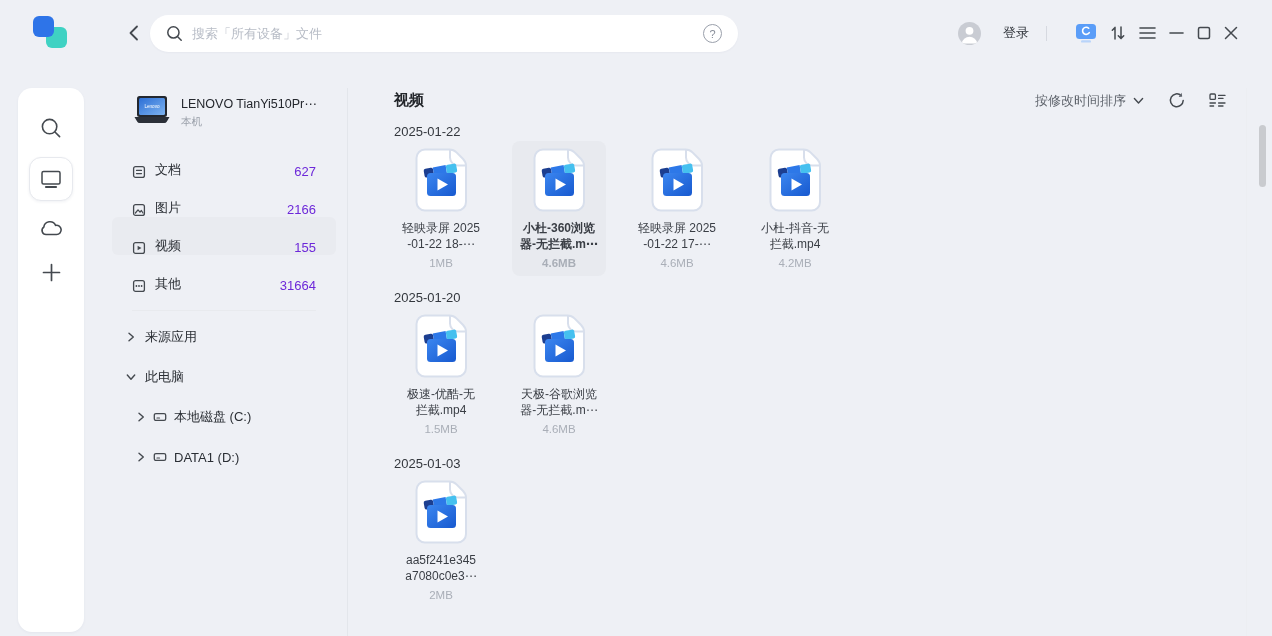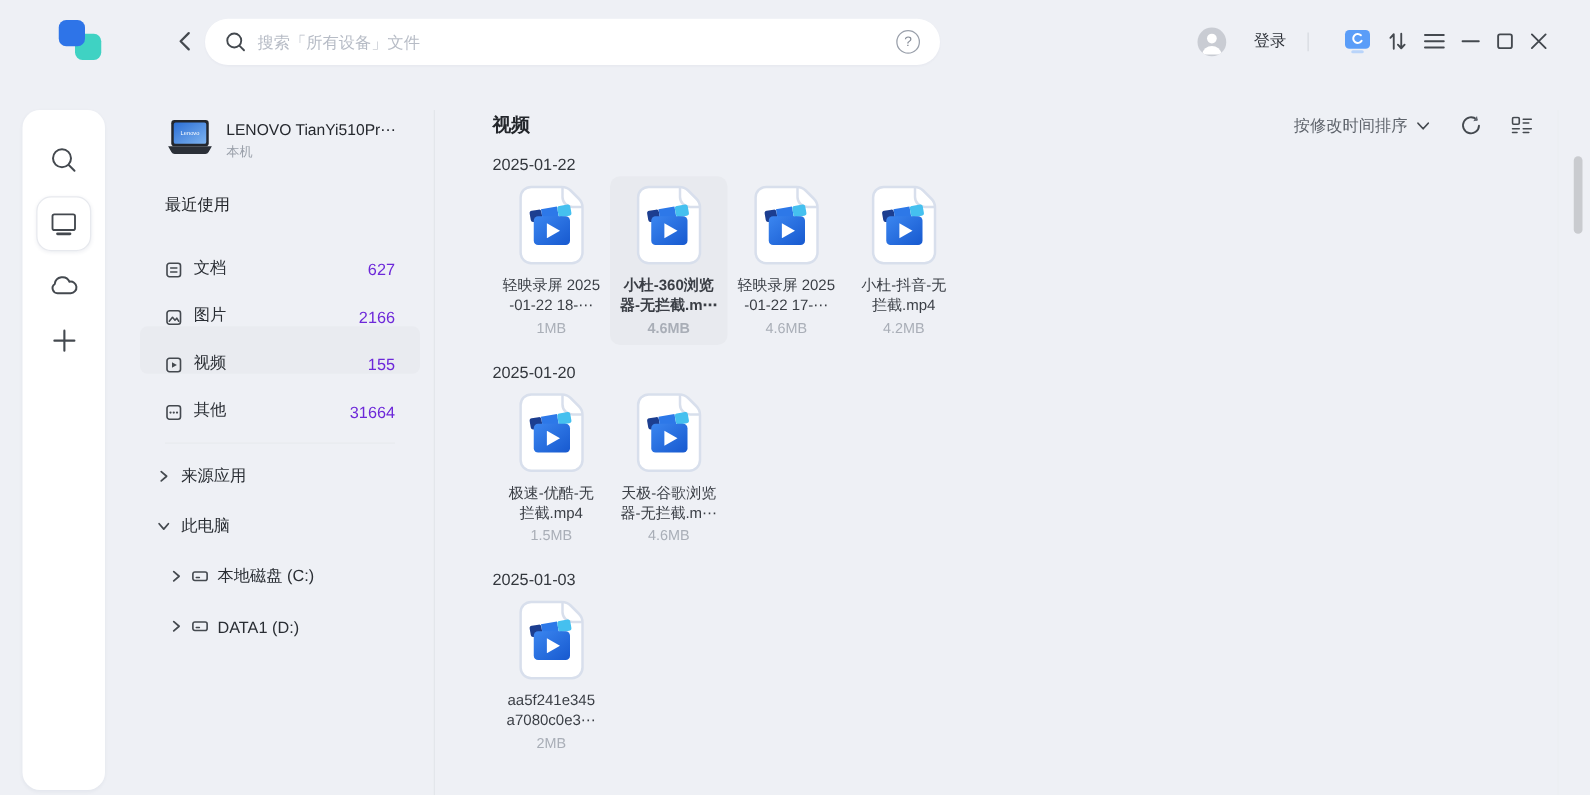--- a/index.html
+++ b/index.html
@@ -6,21 +6,21 @@
   html,body { width:1272px; height:636px; overflow:hidden; }
   body {
     font-family:"Liberation Sans","DejaVu Sans",sans-serif;
     background:#eef0f5; color:#2a2e34; position:relative;
     -webkit-font-smoothing:antialiased;
   }
   svg { display:block; }
   .app { position:absolute; inset:0; }
 
   
-  .topbar { position:absolute; left:14px; top:0; right:0; height:66px; }
+  .topbar { position:absolute; left:0; top:0; right:0; height:66px; }
   .logo { position:absolute; left:33px; top:16px; width:36px; height:34px; }
   .logo .sq { position:absolute; width:21px; height:21px; border-radius:6px; }
   .logo .sq.teal { left:13px; top:11px; background:#3fd2c3; }
   .logo .sq.blue { left:0; top:0; background:#2e74e8; }
   .back-btn { position:absolute; left:126px; top:24px; width:18px; height:18px; cursor:pointer; }
   .searchbar {
     position:absolute; left:150px; top:15px; width:588px; height:37px;
     background:#fff; border-radius:18.5px; display:flex; align-items:center;
     padding:0 16px; box-shadow:0 1px 2px rgba(40,60,100,.04);
   }
@@ -88,21 +88,21 @@
   
   .main { position:absolute; left:348px; top:66px; right:0; bottom:0; padding:25px 46px 0 46px; overflow:hidden; }
   .head-row { display:flex; align-items:center; justify-content:space-between; height:19px; }
   .page-title { font-size:15px; font-weight:700; color:#23262b; }
   .sort-cluster { display:flex; align-items:center; }
   .sort-btn { display:flex; align-items:center; cursor:pointer; }
   .sort-label { font-size:13px; color:#5f646c; }
   .sort-btn svg { margin-left:7px; }
   .icon-btn { margin-left:24px; cursor:pointer; }
   .group-date { margin-top:14px; font-size:13px; color:#33373d; height:16px; }
-  .tiles { display:flex; margin-top:1px; }
+  .tiles { display:flex; gap:24px; margin-top:1px; }
   .tile { width:94px; padding:7px 0; border-radius:8px; text-align:center; cursor:pointer; }
   .tile.selected { background:#e8eaef;font-weight:bold; }
   .tile .ficon { margin:0 auto; }
   .fname {
     margin-top:9px; font-size:12px; line-height:15.5px; color:#3a3e45;
     white-space:pre-line;
   }
   .fsize { margin-top:5px; font-size:11.5px; color:#a9aeb7; }
 
   .scroll-thumb { position:absolute; left:1259px; top:125px; width:7px; height:62px; border-radius:4px; background:#c9cbcf; cursor:pointer; }
@@ -238,21 +238,20 @@
           <text x="18" y="13" text-anchor="middle" font-size="4.6" fill="#ffffff" font-family="Liberation Sans, sans-serif">Lenovo</text>
           <path d="M0.5 22 h35 l-2.6 4.6 a3 3 0 0 1 -2.6 1.5 H5.7 a3 3 0 0 1 -2.6 -1.5 Z" fill="#2b3038"></path>
         </svg>
       </div>
       <div class="device-meta">
         <div class="device-name">LENOVO TianYi510Pr⋯</div>
         <div class="device-sub">本机</div>
       </div>
     </div>
 
-    <div class="section-title">最近使用</div>
 
     <div class="nav-list">
       <div class="nav-item">
         <svg width="14" height="14" viewBox="0 0 14 14">
           <rect class="stroke-ic" stroke-width="1.3" x="1.6" y="1.6" width="10.8" height="10.8" rx="2"></rect>
           <path class="stroke-ic" stroke-width="1.2" d="M4.5 5.4 h5 M4.5 8.6 h5"></path>
         </svg>
         <span class="nav-label">文档</span>
         <span class="nav-count">627</span>
       </div>

